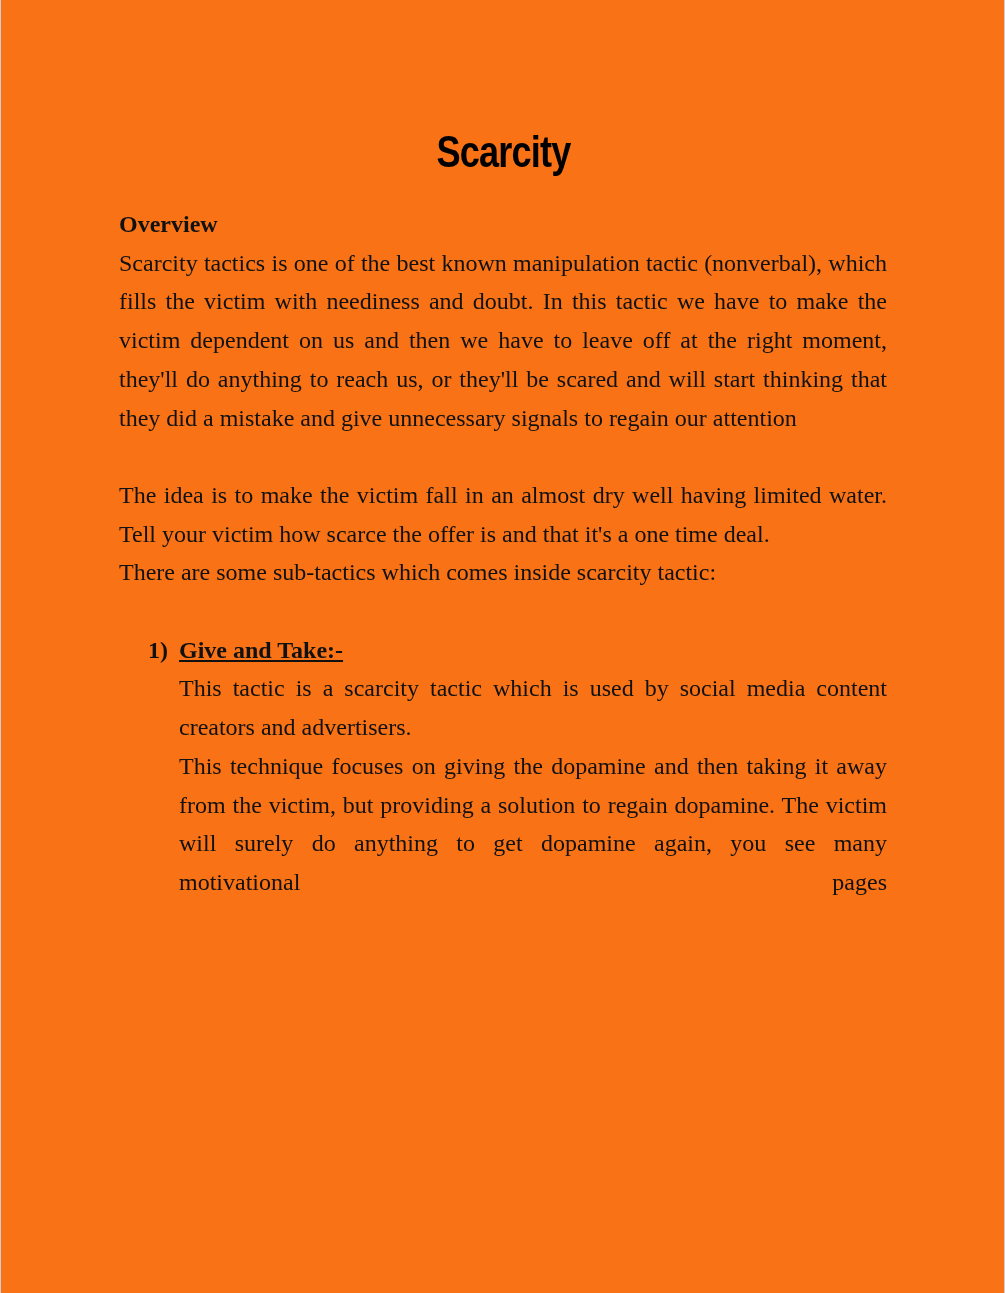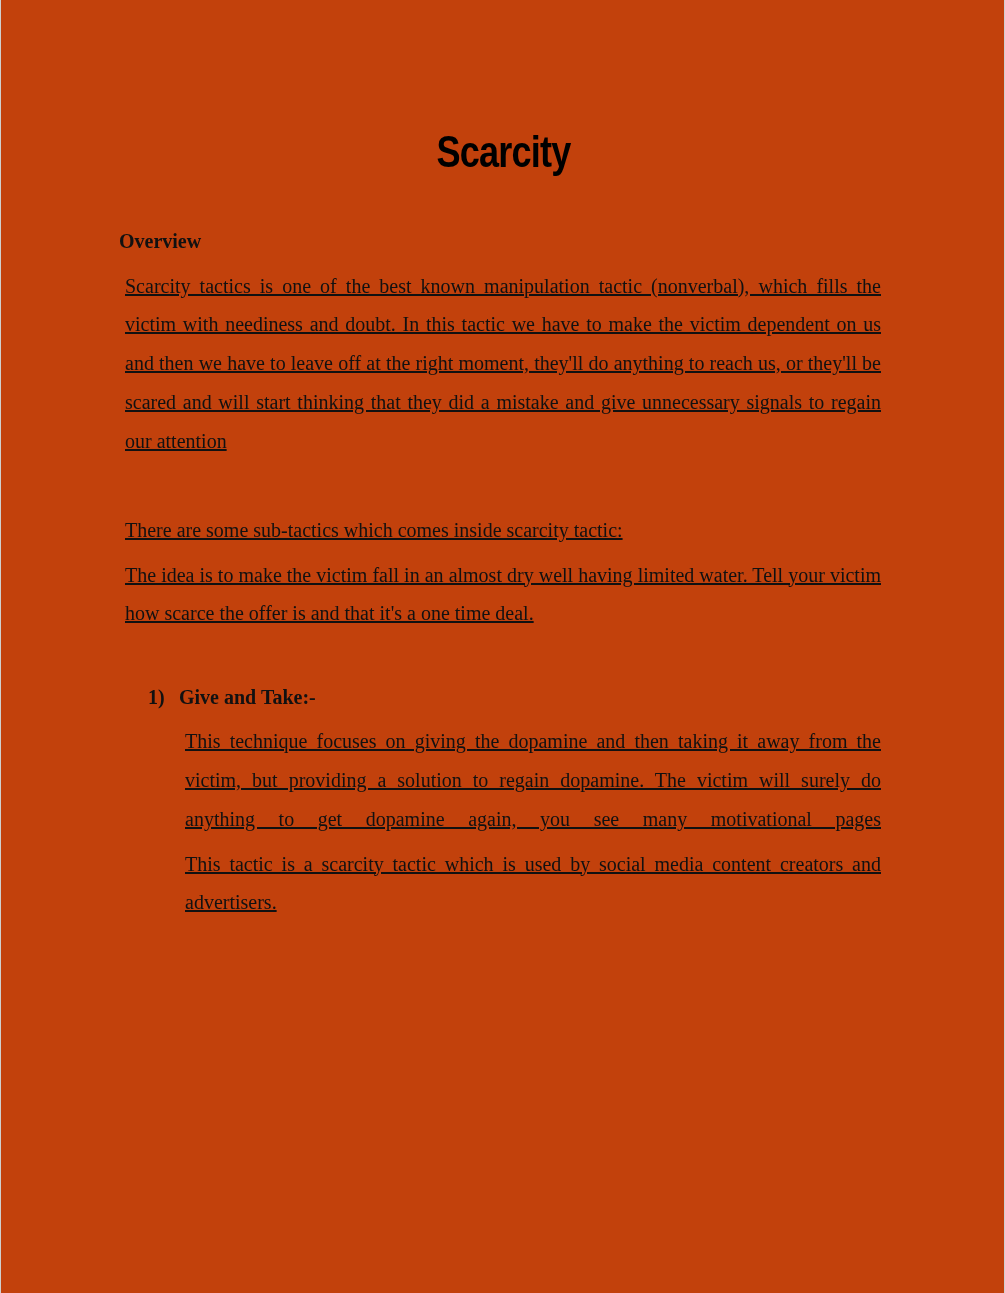--- a/index.html
+++ b/index.html
@@ -14,21 +14,21 @@
       position: relative;
     }
     .page {
       position: absolute;
       left: 0;
       top: 0;
       width: 1003px;
       height: 1293px;
       border-left: 1px solid #cfcfcf;
       border-right: 1px solid #cfcfcf;
-      background: #c2410c;
+      background: #f97316;
       box-sizing: border-box;
       width: 1005px;
     }
     .title {
       position: absolute;
       left: 0;
       width: 1005px;
       top: 122px;
       text-align: center;
       font-family: "Liberation Sans", sans-serif;
@@ -36,35 +36,34 @@
       font-size: 44px;
       line-height: 60px;
       color: #000000;
       letter-spacing: -1px;
       transform: scaleX(0.82);
       transform-origin: 50% 50%;
     }
     .content {
       position: absolute;
       left: 118px;
-      top: 222px;
+      top: 205px;
       width: 768px;
       font-family: "Liberation Serif", serif;
-      font-size: 20px;
+      font-size: 24px;
       line-height: 38.7px;
       color: #111111;
     }
     .heading {
       font-weight: bold;
       margin: 0;
     }
     .para {
-      margin: 6px;
+      margin: 0;
       text-align: justify;
-      text-decoration: underline;
     }
     .para.last-line-left {
       text-align-last: left;
     }
     .para.force-justify {
       text-align-last: justify;
     }
     .gap {
       height: 38.7px;
     }
@@ -79,45 +78,46 @@
     }
     .list-num {
       position: absolute;
       left: 29px;
       top: 0;
       font-weight: bold;
     }
     .list-title {
       font-weight: bold;
       margin: 0;
+      text-decoration: underline;
     }
   </style>
 </head>
 <body>
 
 <div class="page">
   <div class="title">Scarcity</div>
 
   <div class="content">
     <section>
       <p class="heading">Overview</p>
       <p class="para last-line-left">Scarcity tactics is one of the best known manipulation tactic (nonverbal), which fills the victim with neediness and doubt. In this tactic we have to make the victim dependent on us and then we have to leave off at the right moment, they'll do anything to reach us, or they'll be scared and will start thinking that they did a mistake and give unnecessary signals to regain our attention</p>
     </section>
 
     <div class="gap"></div>
 
     <section>
+      <p class="para last-line-left">The idea is to make the victim fall in an almost dry well having limited water. Tell your victim how scarce the offer is and that it's a one time deal.</p>
       <p class="para last-line-left">There are some sub-tactics which comes inside scarcity tactic:</p>
-      <p class="para last-line-left">The idea is to make the victim fall in an almost dry well having limited water. Tell your victim how scarce the offer is and that it's a one time deal.</p>
     </section>
 
     <div class="gap"></div>
 
     <ol class="list">
       <li class="list-item">
         <span class="list-num">1)</span>
         <p class="list-title">Give and Take:-</p>
+        <p class="para last-line-left">This tactic is a scarcity tactic which is used by social media content creators and advertisers.</p>
         <p class="para force-justify">This technique focuses on giving the dopamine and then taking it away from the victim, but providing a solution to regain dopamine. The victim will surely do anything to get dopamine again, you see many motivational pages</p>
-        <p class="para last-line-left">This tactic is a scarcity tactic which is used by social media content creators and advertisers.</p>
       </li>
     </ol>
   </div>
 </div>
 
 </body></html>

